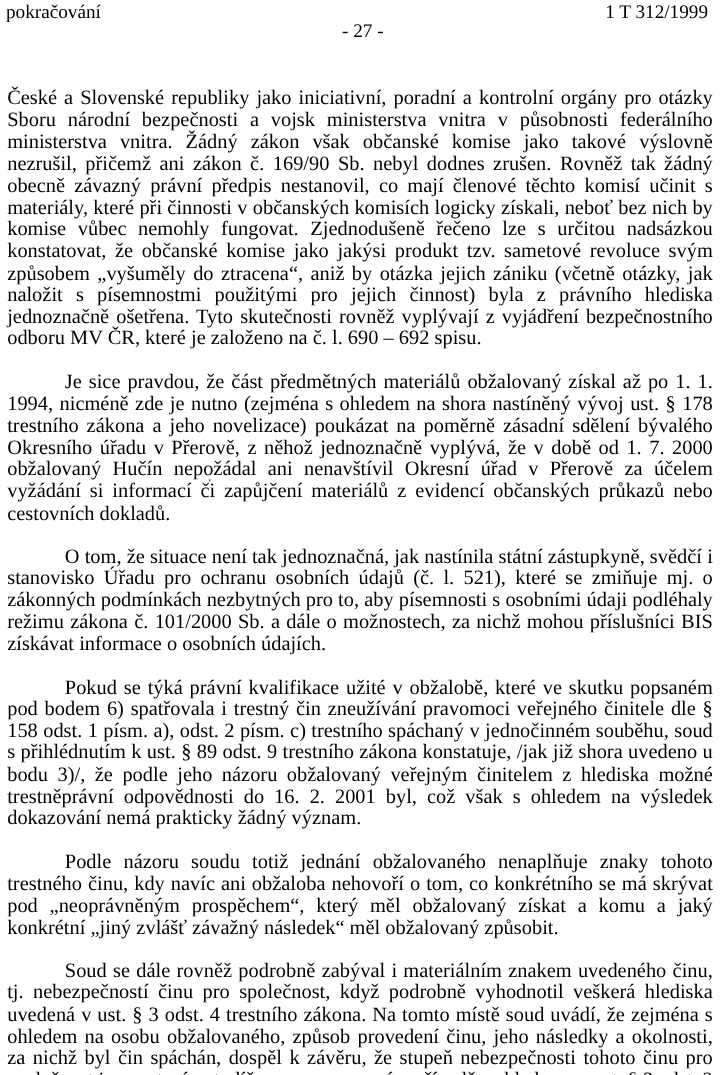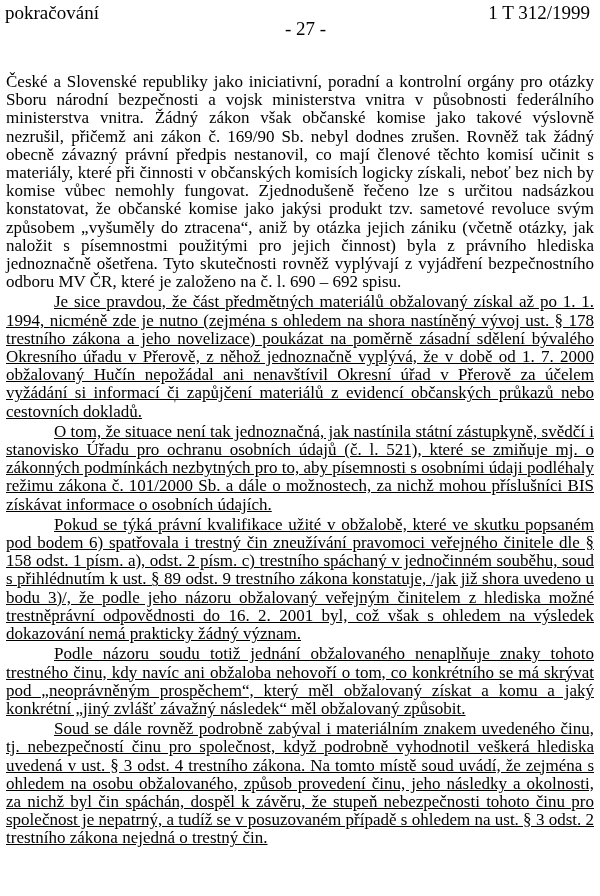--- a/index.html
+++ b/index.html
@@ -1,24 +1,24 @@
 <!DOCTYPE html>
 <html><head>
 <meta charset="utf-8">
 <style>
   html, body { margin:0; padding:0; background:#ffffff; }
   body { width:600px; height:896px; overflow:hidden; position:relative;
          font-family:"Liberation Serif", "DejaVu Serif", serif; color:#000; }
-  .header { position:absolute; top:2px; left:5px; right:10px; height:20px; font-size:19px; }
+  .header { position:absolute; top:2px; left:5px; right:10px; height:20px; font-size:16px; }
   .header .left { position:absolute; left:0; top:0; }
   .header .center { position:absolute; left:280px; top:16px; }
   .header .right { position:absolute; right:0; top:0; }
   .body { position:absolute; left:6px; top:73px; width:588px; font-size:17px; line-height:18.2px; text-align:justify; }
   .para { margin:0; }
-  .para + .para { margin-top:2px;text-decoration:underline; }
+  .para + .para { margin-top:18px; }
   .indent { text-indent:48px; }
   .mark { position:absolute; left:174px; top:398px; font-size:10px; }
 </style>
 </head>
 <body>
 
 <div class="header">
   <span class="left">pokračování</span>
   <span class="center">- 27 -</span>
   <span class="right">1 T 312/1999</span>

